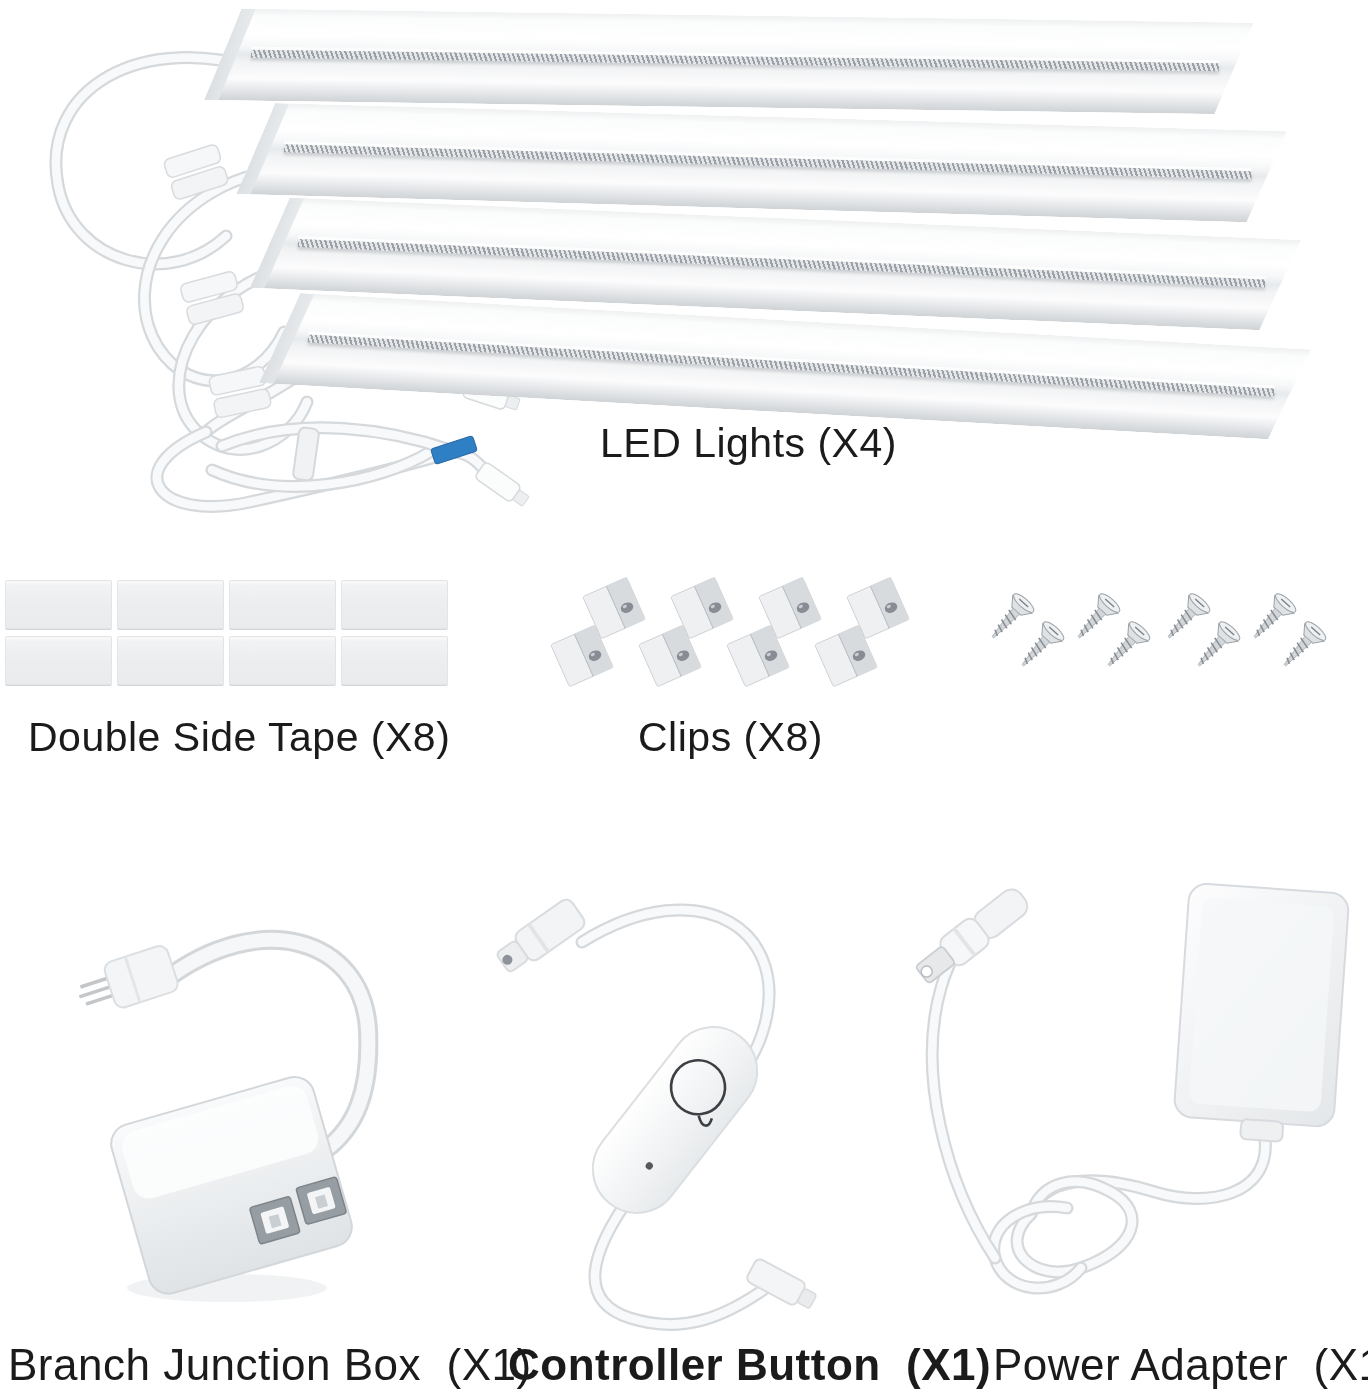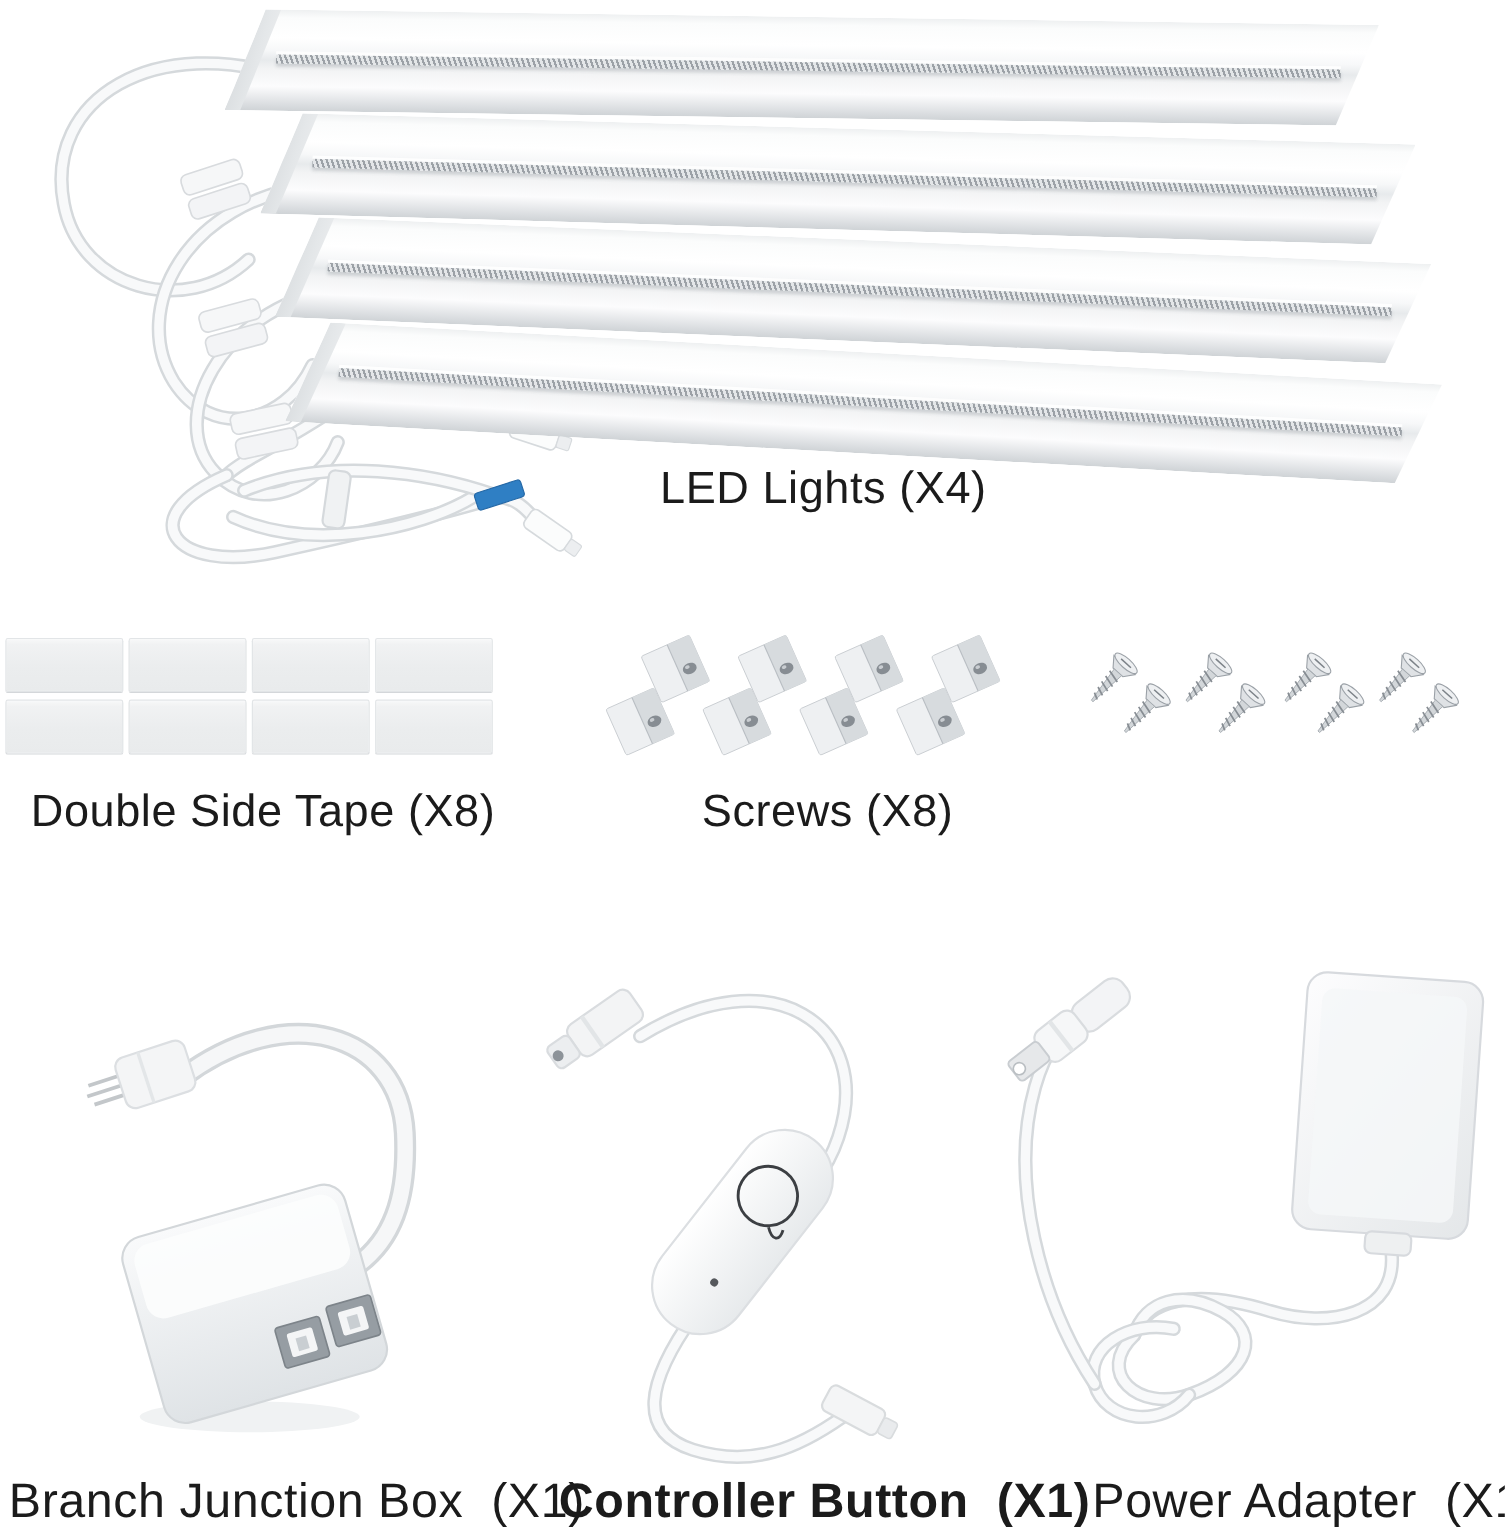--- a/index.html
+++ b/index.html
@@ -148,21 +148,21 @@
       <g id="clipPair">
         <use href="#clipG" transform="translate(58,30) rotate(-24)"></use>
         <use href="#clipG" transform="translate(26,78) rotate(-24)"></use>
       </g>
     </defs>
     <use href="#clipPair" transform="translate(8,0)"></use>
     <use href="#clipPair" transform="translate(96,0)"></use>
     <use href="#clipPair" transform="translate(184,0)"></use>
     <use href="#clipPair" transform="translate(272,0)"></use>
   </svg>
-  <div class="lbl mid" style="left:638px;top:714px;">Screws (X8)</div>
+  <div class="lbl mid" style="left:638px;top:714px;">Clips (X8)</div>
 
   <svg style="left:995px;top:584px;" width="350" height="128" viewBox="0 0 350 128">
     <defs>
       <g id="screwG">
         <path d="M -13,-2 L 13,-2 L 6,7 L -6,7 Z" fill="#dfe2e5" stroke="#9ba1a7" stroke-width="1"></path>
         <ellipse cx="0" cy="-4" rx="13" ry="4.5" fill="#eef0f2" stroke="#9ba1a7" stroke-width="1"></ellipse>
         <line x1="-6" y1="-4" x2="6" y2="-4" stroke="#7c8288" stroke-width="1.4"></line>
         <path d="M -4.5,7 L 4.5,7 L 1,42 L -1,42 Z" fill="#d3d7da" stroke="#a6acb2" stroke-width="0.8"></path>
         <line x1="-6.5" y1="11" x2="5.5" y2="14" stroke="#878d93" stroke-width="1.6"></line>
         <line x1="-6" y1="17" x2="5" y2="20" stroke="#878d93" stroke-width="1.6"></line>

